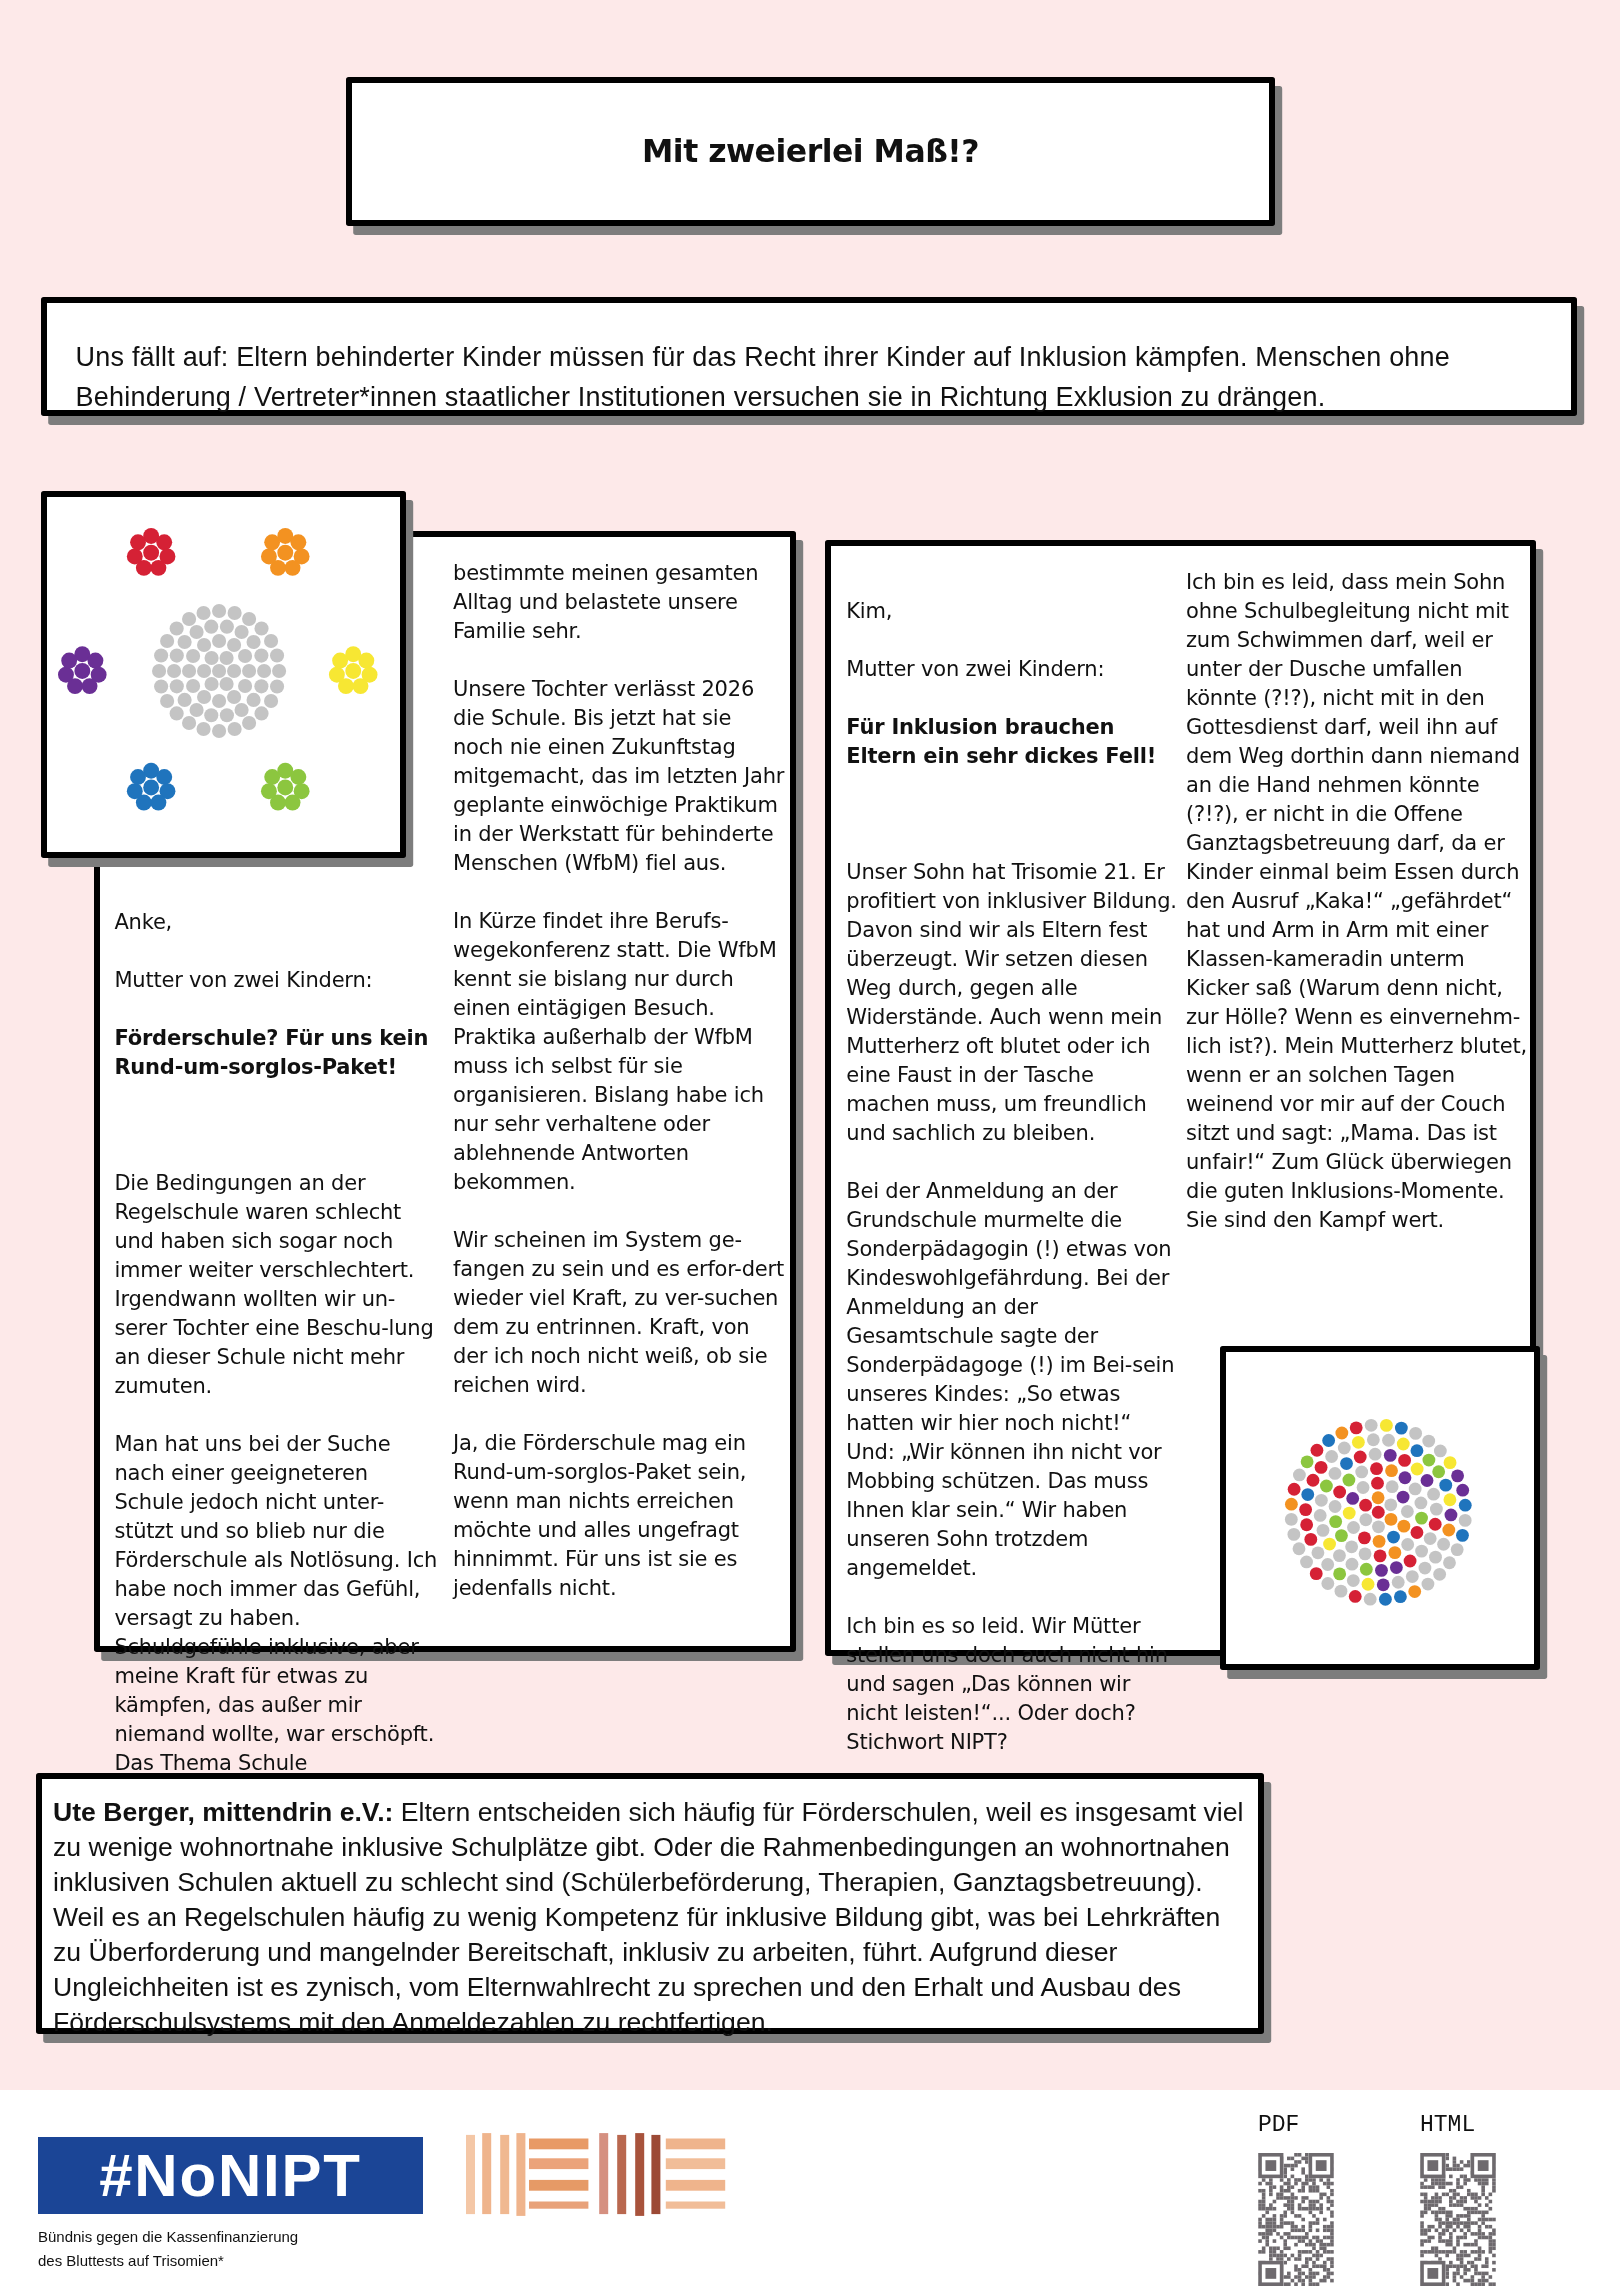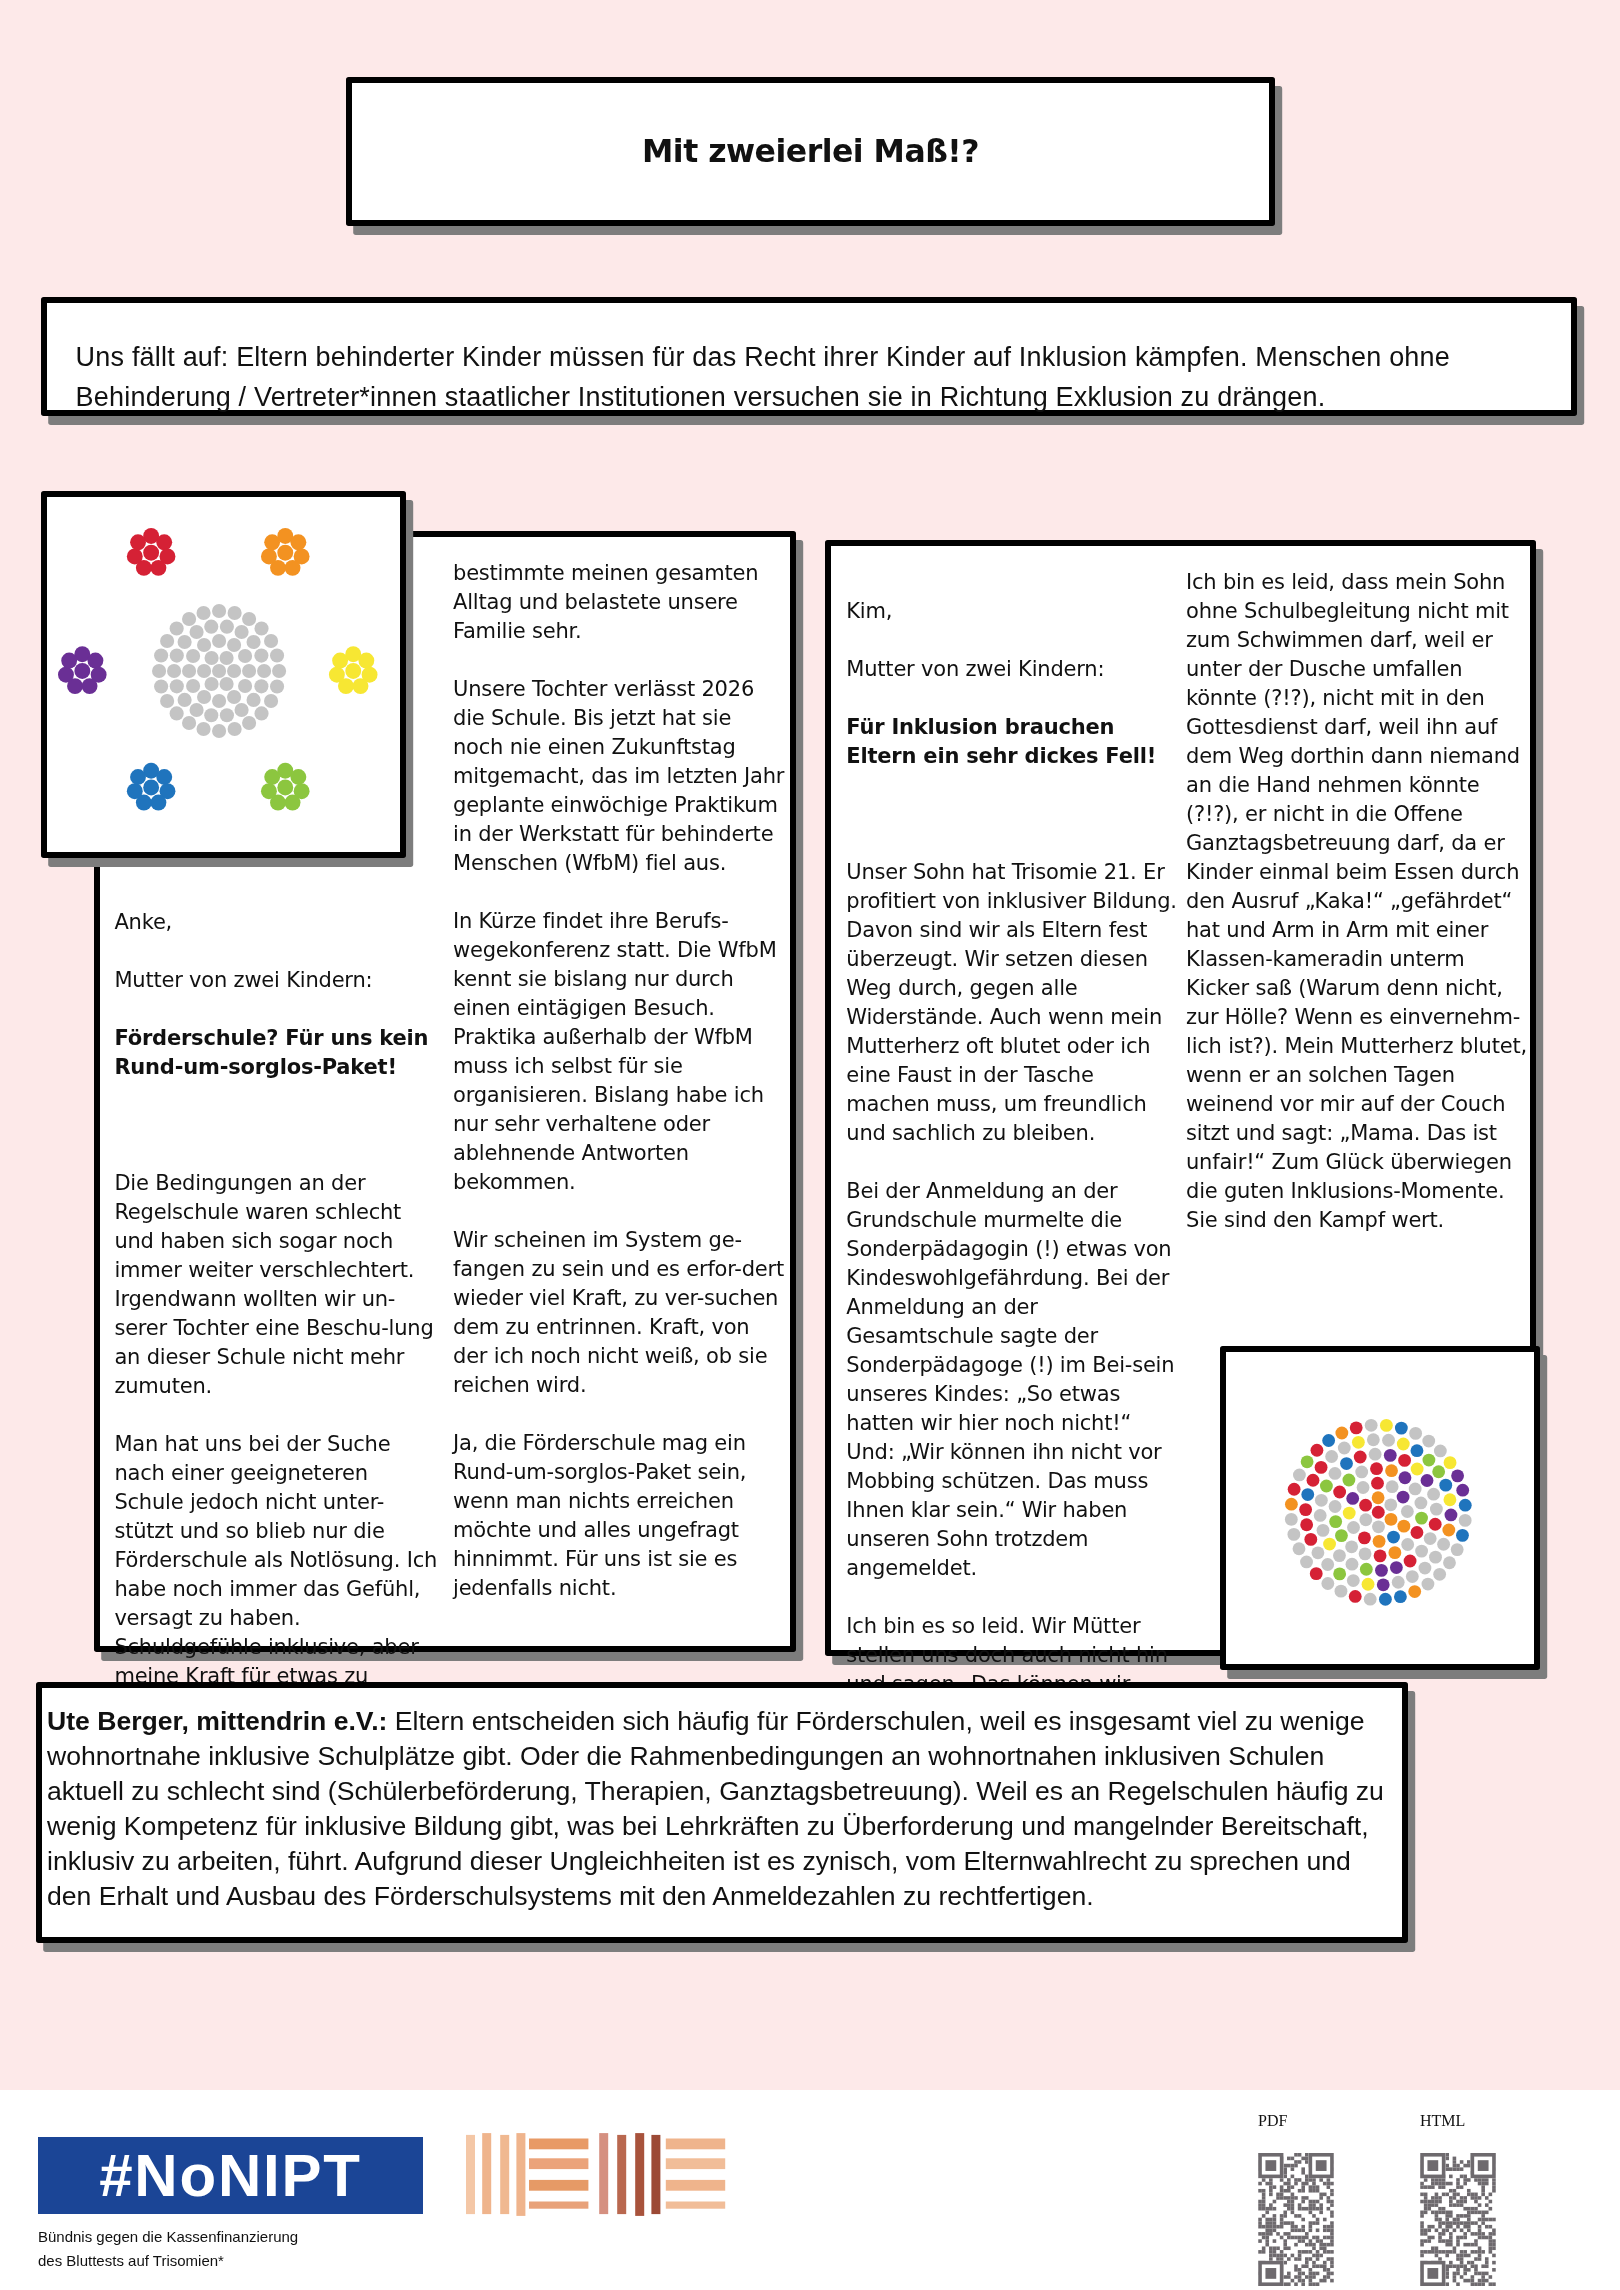--- a/index.html
+++ b/index.html
@@ -31,34 +31,34 @@
 
   .img1 { left:41px; top:491px; width:365px; height:367px; box-shadow:7.2px 9px 0 #7d7d7d; z-index:2; }
   .img1 svg, .img2 svg { width:100%; height:100%; display:block; }
 
   .kim-box { left:825px; top:540px; width:711px; height:1116px; }
   .kim-col1 { position:absolute; left:15.3px; top:21.6px; width:333px; }
   .kim-col2 { position:absolute; left:355px; top:21.6px; width:342px; }
 
   .img2 { left:1220px; top:1346px; width:320px; height:324px; z-index:2; }
 
-  .quote-box { left:36px; top:1682px; width:1372px; height:261px; padding:16px 5px; }
+  .quote-box { left:36px; top:1773px; width:1228px; height:261px; padding:16px 11px; }
   .quote-box p { margin:0; font-family:"Liberation Sans", sans-serif; font-size:26.6px; line-height:35px; }
   .quote-box b { font-weight:bold; }
 
   .footer { position:absolute; left:0; top:2090px; width:1620px; height:201px; background:#fff; }
   .nonipt-logo { position:absolute; left:38px; top:47px; width:385px; height:77px; background:#1b4596;
     color:#fff; font-family:"Liberation Sans", sans-serif; font-weight:bold; font-size:60px; line-height:77px; text-align:center; letter-spacing:1.8px; }
   .nonipt-sub { position:absolute; left:38px; top:135px; width:396px; font-family:"Liberation Sans", sans-serif;
     font-size:15px; line-height:24px; color:#111; white-space:pre-line; }
   .netz-stripes { position:absolute; left:466px; top:43px; width:315px; height:83px; }
   .netz-text { position:absolute; left:792px; top:50px; font-family:"DejaVu Sans", sans-serif; font-size:27px; line-height:32px; color:#6e6a6a; }
   .netz-text b { font-weight:bold; }
   .qr { position:absolute; top:63px; width:76px; height:133px; }
-  .qr-label { position:absolute; top:21.6px; font-family:Liberation Serif, serif; font-size:16px; color:#111; }
+  .qr-label { position:absolute; top:21.6px; font-family:Liberation Mono, monospace; font-size:23px; color:#111; }
 </style>
 </head>
 <body>
 
 <div class="box title-box">
   <div class="t">Mit zweierlei Maß!?</div>
 </div>
 
 <div class="box intro-box">
   <p>Uns fällt auf: Eltern behinderter Kinder müssen für das Recht ihrer Kinder auf Inklusion kämpfen. Menschen ohne Behinderung / Vertreter*innen staatlicher Institutionen versuchen sie in Richtung Exklusion zu drängen.</p>

